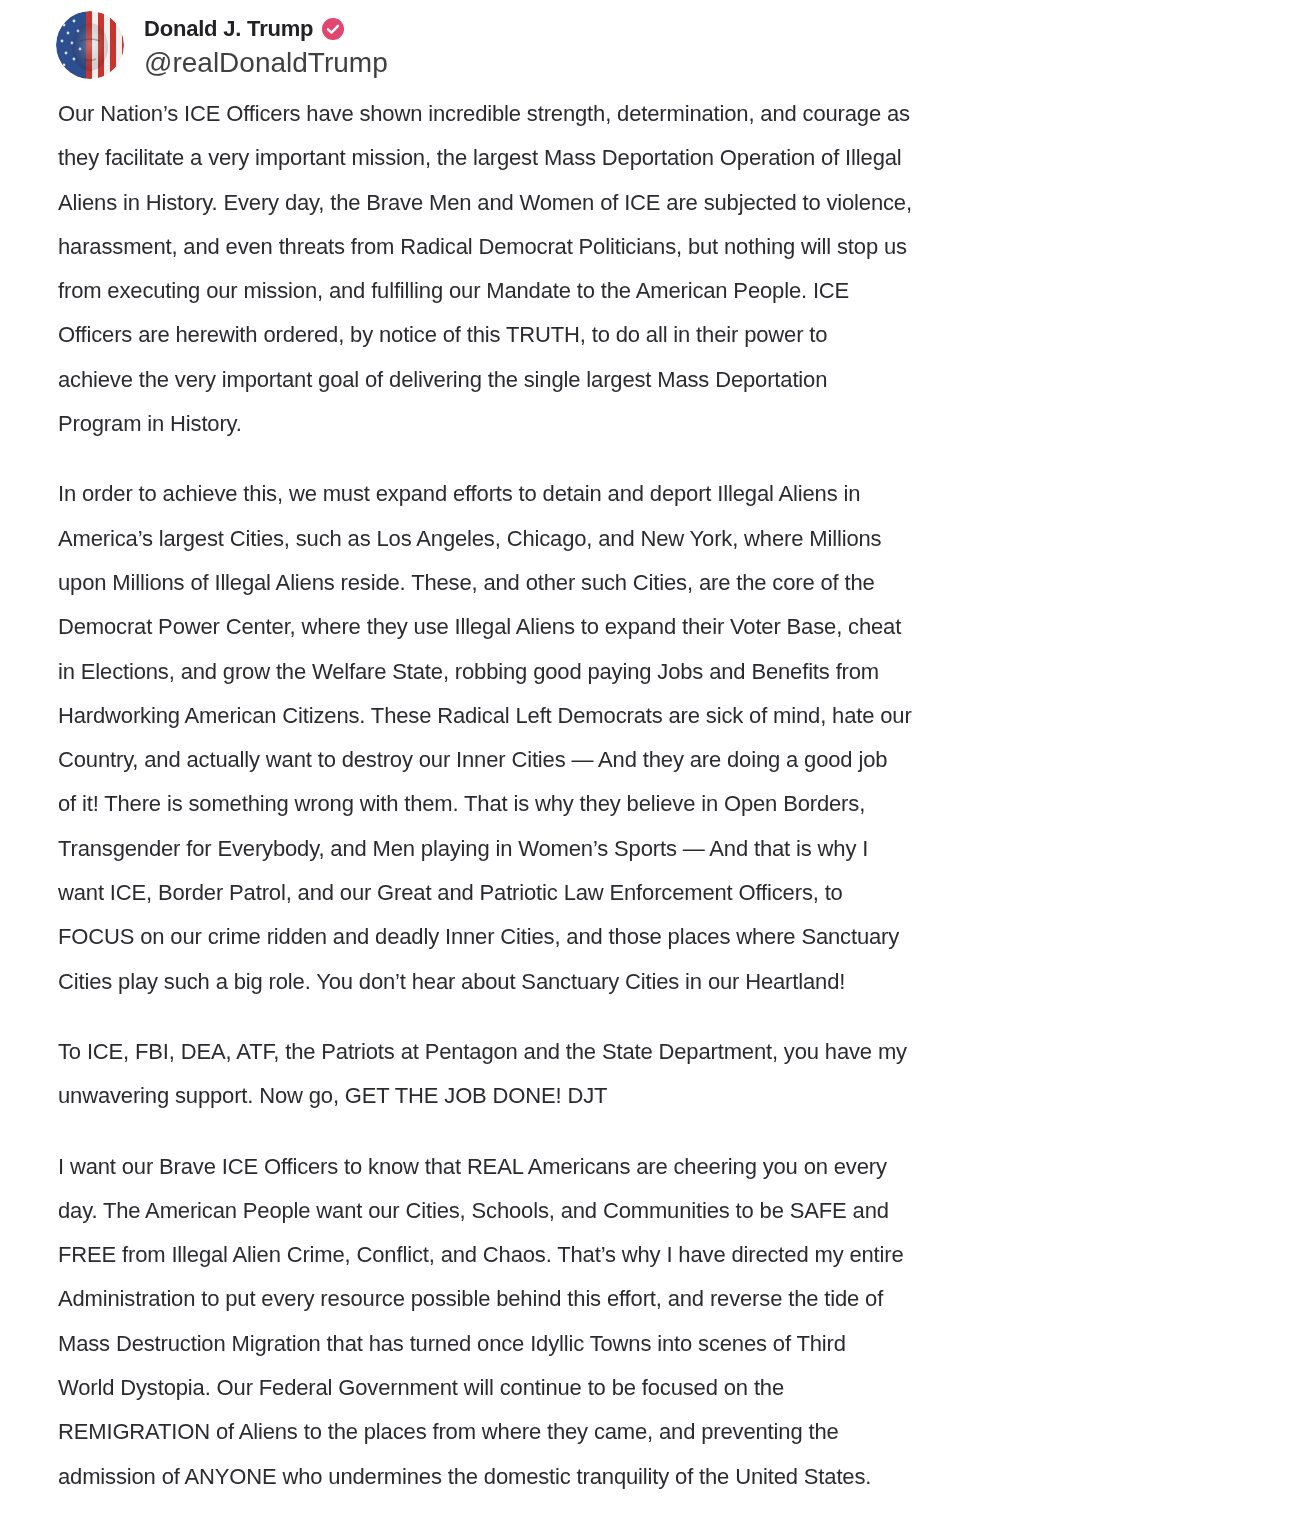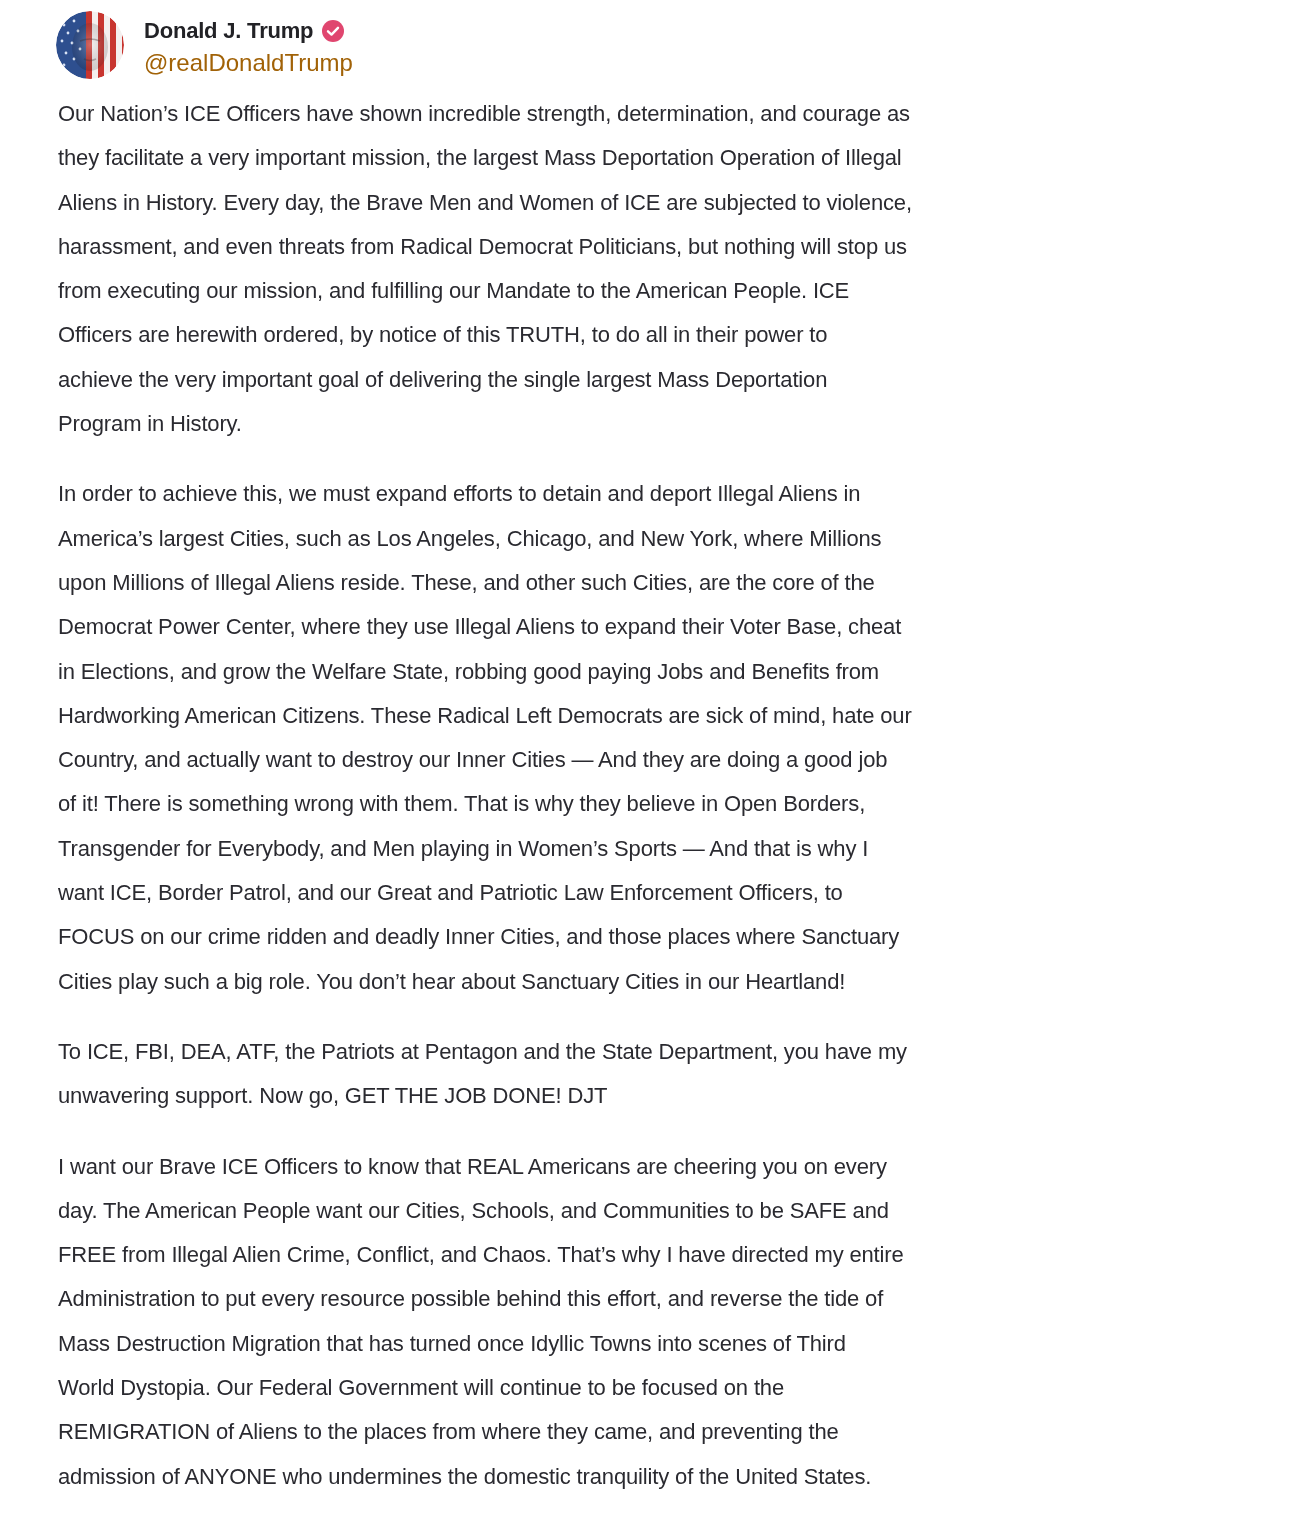--- a/index.html
+++ b/index.html
@@ -58,22 +58,22 @@
     cursor: pointer;
   }
   .verified {
     margin-left: 8px;
     width: 24px;
     height: 24px;
     display: inline-block;
   }
   .verified svg { display: block; width: 24px; height: 24px; }
   .handle {
-    font-size: 24px;
-    color: #a16207;
+    font-size: 28px;
+    color: #404040;
     margin-top: 0px;
     cursor: pointer;
   }
   .body {
     position: absolute;
     left: 58px;
     top: 92px;
     width: 1210px;
   }
   .para {

